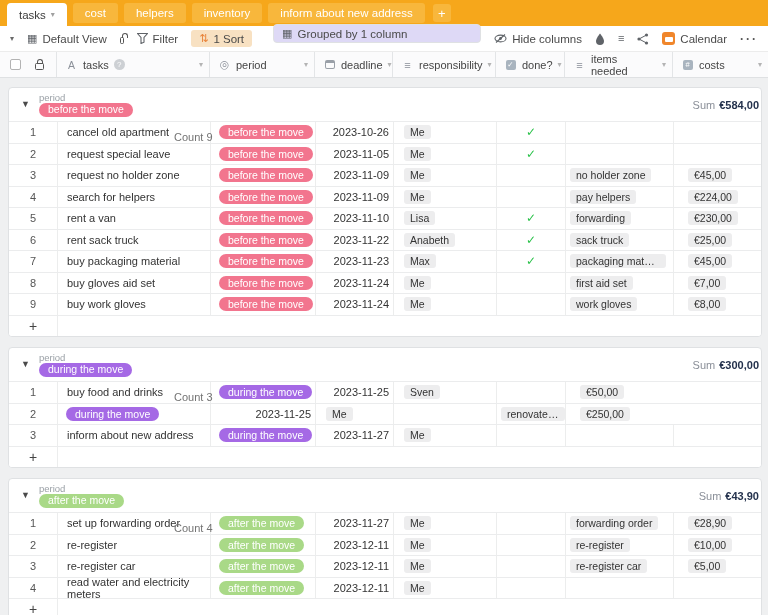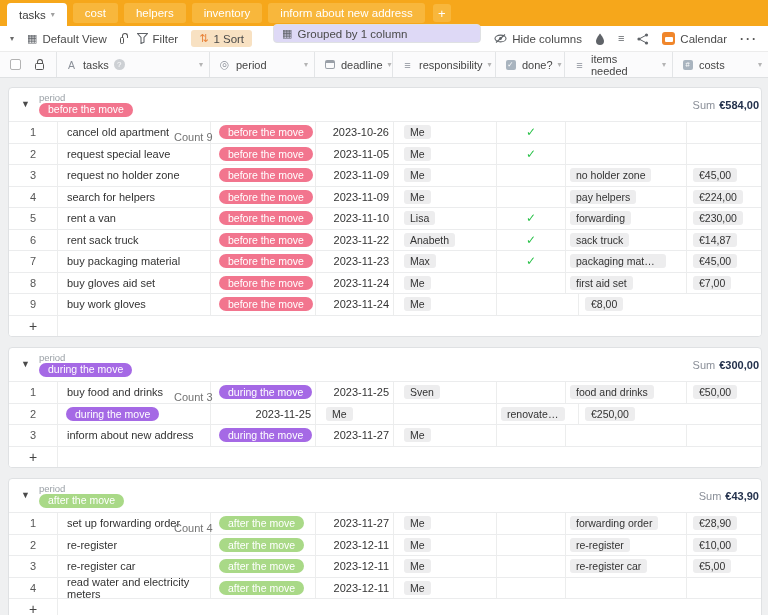--- a/index.html
+++ b/index.html
@@ -72,21 +72,21 @@
   .c-name { padding-left:9px; color:#333; }
   .c-period { padding-left:8px; }
   .badge { color:#fff; font-size:10.5px; line-height:14px; padding:0 9px; border-radius:8px; white-space:nowrap; }
   .c-deadline { justify-content:flex-end; padding-right:4px; color:#333; }
   .chip { background:#ededee; color:#333; font-size:10.5px; line-height:14px; padding:0 6px; border-radius:3px;
           white-space:nowrap; overflow:hidden; text-overflow:ellipsis; max-width:96px; }
   .c-resp { padding-left:10px; }
   .c-done { justify-content:center; }
   .check { font-weight:bold; font-size:12px; }
   .c-items { padding-left:4px; }
-  .c-costs { padding-left:6px;margin-left:13px; }
+  .c-costs { padding-left:14px; }
   .add-row { cursor:pointer; }
   .add-row .c-num { font-size:14px; color:#444; }
   .add-row .c-span { border-left:1px solid #eceded; grid-column:2 / 9; }
 </style>
 </head>
 <body>
 
 <div id="canvas">
 
   <div class="tabbar">
@@ -340,21 +340,21 @@
     <div class="cell c-resp">
               <span class="chip">Anabeth</span>
             </div>
     <div class="cell c-done">
               <span class="check" style="color: rgb(43, 194, 74);">✓</span>
             </div>
     <div class="cell c-items">
               <span class="chip">sack truck</span>
             </div>
     <div class="cell c-costs">
-              <span class="chip">€14,87</span>
+              <span class="chip">€25,00</span>
             </div>
   </div>
 
   <div class="row">
     <div class="cell c-num">7</div>
     <div class="cell c-name">buy packaging material</div>
     <div class="cell c-period">
               <span class="badge" style="background: rgb(242, 117, 142);">before the move</span>
             </div>
     <div class="cell c-deadline">2023-11-23</div>
@@ -395,20 +395,23 @@
     <div class="cell c-num">9</div>
     <div class="cell c-name">buy work gloves</div>
     <div class="cell c-period">
               <span class="badge" style="background: rgb(242, 117, 142);">before the move</span>
             </div>
     <div class="cell c-deadline">2023-11-24</div>
     <div class="cell c-resp">
               <span class="chip">Me</span>
             </div>
     <div class="cell c-done"></div>
+    <div class="cell c-items">
+              <span class="chip">work gloves</span>
+            </div>
     <div class="cell c-costs">
               <span class="chip">€8,00</span>
             </div>
   </div>
 </div>
     <div class="row add-row">
       <div class="cell c-num">+</div>
       <div class="c-span"></div>
     </div>
   </div>
@@ -431,23 +434,20 @@
     <div class="cell c-num">1</div>
     <div class="cell c-name">buy food and drinks</div>
     <div class="cell c-period">
               <span class="badge" style="background: rgb(165, 105, 229);">during the move</span>
             </div>
     <div class="cell c-deadline">2023-11-25</div>
     <div class="cell c-resp">
               <span class="chip">Sven</span>
             </div>
     <div class="cell c-done"></div>
-    <div class="cell c-items">
-              <span class="chip">food and drinks</span>
-            </div>
     <div class="cell c-costs">
               <span class="chip">€50,00</span>
             </div>
   </div>
 
   <div class="row">
     <div class="cell c-num">2</div>
     <div class="cell c-period">
               <span class="badge" style="background: rgb(165, 105, 229);">during the move</span>
             </div>

